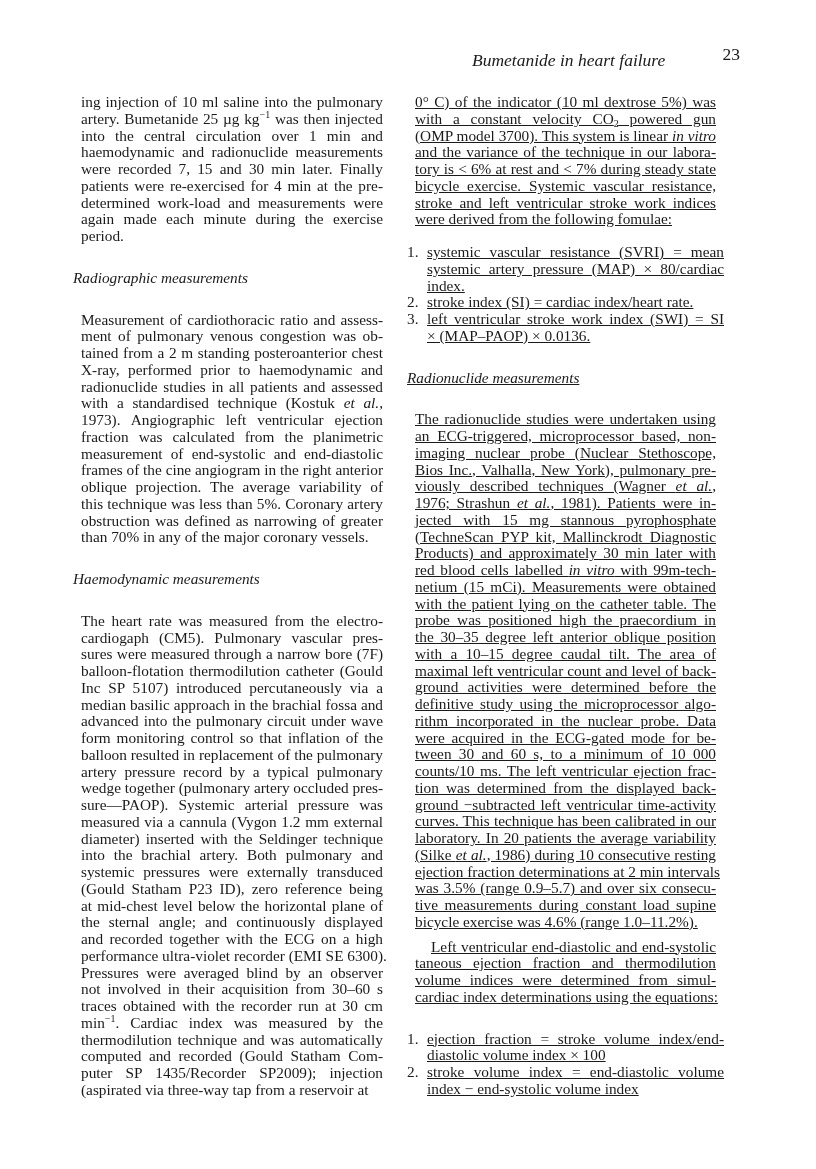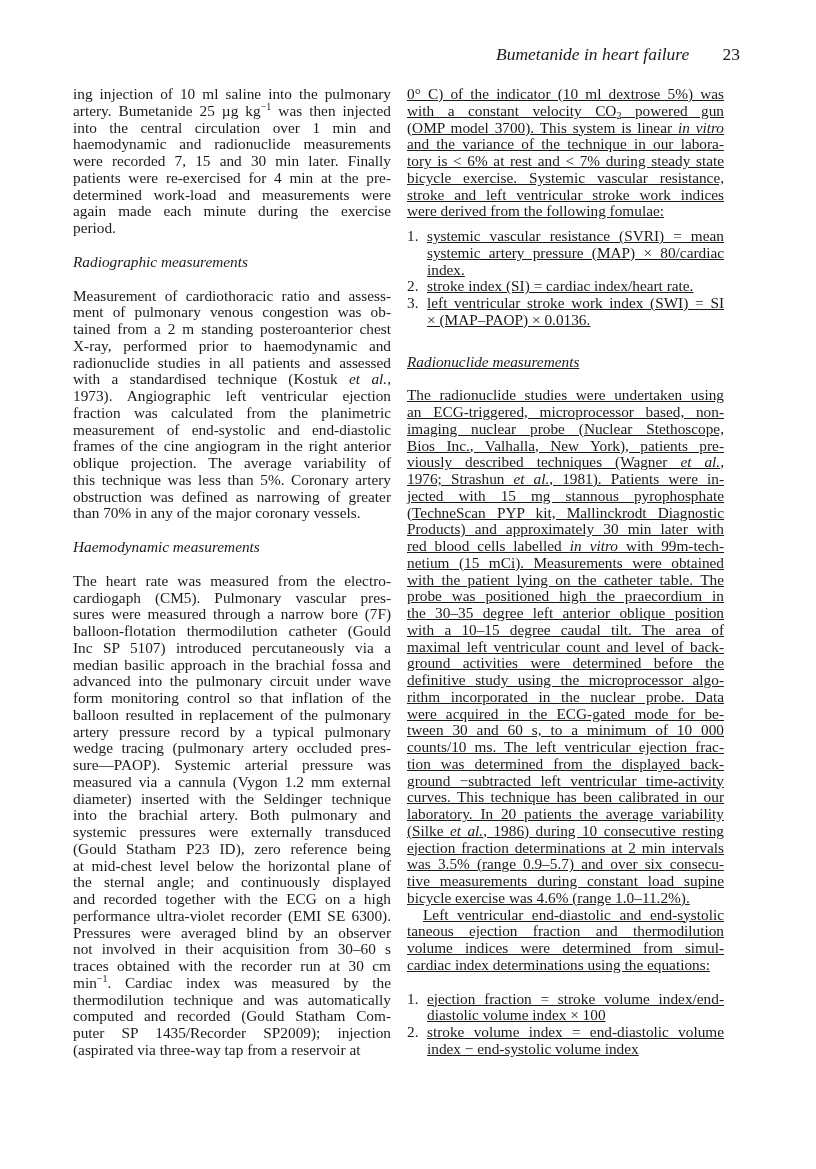--- a/index.html
+++ b/index.html
@@ -1,27 +1,27 @@
 <!DOCTYPE html>
 <html><head>
 <meta charset="utf-8">
 <style>
   html, body { margin:0; padding:0; background:#ffffff; }
   body { width:816px; height:1169px; position:relative; overflow:hidden;
          font-family:"Liberation Serif", "DejaVu Serif", serif; color:#1a1a1a; }
   .header { position:absolute; top:44px; left:472px; width:268px; height:24px;
             font-size:17.5px; }
-  .running-title { position:absolute; left:0; top:0; font-style:italic;margin-left:24px; }
+  .running-title { position:absolute; left:0; top:6px; font-style:italic; }
   .page-number { position:absolute; right:0; top:0; }
   .col { position:absolute; width:318px; font-size:15.3px; line-height:16.75px; }
   .col-left { left:73px; top:86px; }
   .col-right { left:407px; top:86px; width:317px;text-decoration:underline; }
   .line { display:block; text-align:justify; text-align-last:justify; white-space:nowrap; height:16.75px; }
   .line.last { text-align-last:left; }
-  .para { margin:0; }
+  .para { margin:8px; }
   .heading { font-style:italic; margin:0; height:16.75px; }
   .gap { height:17px; }
   .gap-sm { height:8px; }
   .list { margin:0; padding:0; }
   .li { position:relative; padding-left:20px; }
   .li .num { position:absolute; left:0; top:0; }
   i { font-style:italic; }
   sup { font-size:10px; vertical-align:6px; line-height:0; }
   sub { font-size:10px; vertical-align:-3px; line-height:0; }
 </style>
@@ -71,21 +71,21 @@
       <div class="line">The heart rate was measured from the electro-</div>
       <div class="line">cardiogaph (CM5). Pulmonary vascular pres-</div>
       <div class="line">sures were measured through a narrow bore (7F)</div>
       <div class="line">balloon-flotation thermodilution catheter (Gould</div>
       <div class="line">Inc SP 5107) introduced percutaneously via a</div>
       <div class="line">median basilic approach in the brachial fossa and</div>
       <div class="line">advanced into the pulmonary circuit under wave</div>
       <div class="line">form monitoring control so that inflation of the</div>
       <div class="line">balloon resulted in replacement of the pulmonary</div>
       <div class="line">artery pressure record by a typical pulmonary</div>
-      <div class="line">wedge tracing (pulmonary artery occluded pres-</div>
+      <div class="line">wedge together (pulmonary artery occluded pres-</div>
       <div class="line">sure—PAOP). Systemic arterial pressure was</div>
       <div class="line">measured via a cannula (Vygon 1.2 mm external</div>
       <div class="line">diameter) inserted with the Seldinger technique</div>
       <div class="line">into the brachial artery. Both pulmonary and</div>
       <div class="line">systemic pressures were externally transduced</div>
       <div class="line">(Gould Statham P23 ID), zero reference being</div>
       <div class="line">at mid-chest level below the horizontal plane of</div>
       <div class="line">the sternal angle; and continuously displayed</div>
       <div class="line">and recorded together with the ECG on a high</div>
       <div class="line">performance ultra-violet recorder (EMI SE 6300).</div>
@@ -130,21 +130,21 @@
       </div>
     </div>
   <div class="gap"></div>
   <div class="gap-sm"></div>
   <div class="heading">Radionuclide measurements</div>
   <div class="gap"></div>
   <div class="para">
       <div class="line">The radionuclide studies were undertaken using</div>
       <div class="line">an ECG-triggered, microprocessor based, non-</div>
       <div class="line">imaging nuclear probe (Nuclear Stethoscope,</div>
-      <div class="line">Bios Inc., Valhalla, New York), patients pre-</div>
+      <div class="line">Bios Inc., Valhalla, New York), pulmonary pre-</div>
       <div class="line">viously described techniques (Wagner <i>et al.</i>,</div>
       <div class="line">1976; Strashun <i>et al.</i>, 1981). Patients were in-</div>
       <div class="line">jected with 15 mg stannous pyrophosphate</div>
       <div class="line">(TechneScan PYP kit, Mallinckrodt Diagnostic</div>
       <div class="line">Products) and approximately 30 min later with</div>
       <div class="line">red blood cells labelled <i>in vitro</i> with 99m-tech-</div>
       <div class="line">netium (15 mCi). Measurements were obtained</div>
       <div class="line">with the patient lying on the catheter table. The</div>
       <div class="line">probe was positioned high the praecordium in</div>
       <div class="line">the 30–35 degree left anterior oblique position</div>

